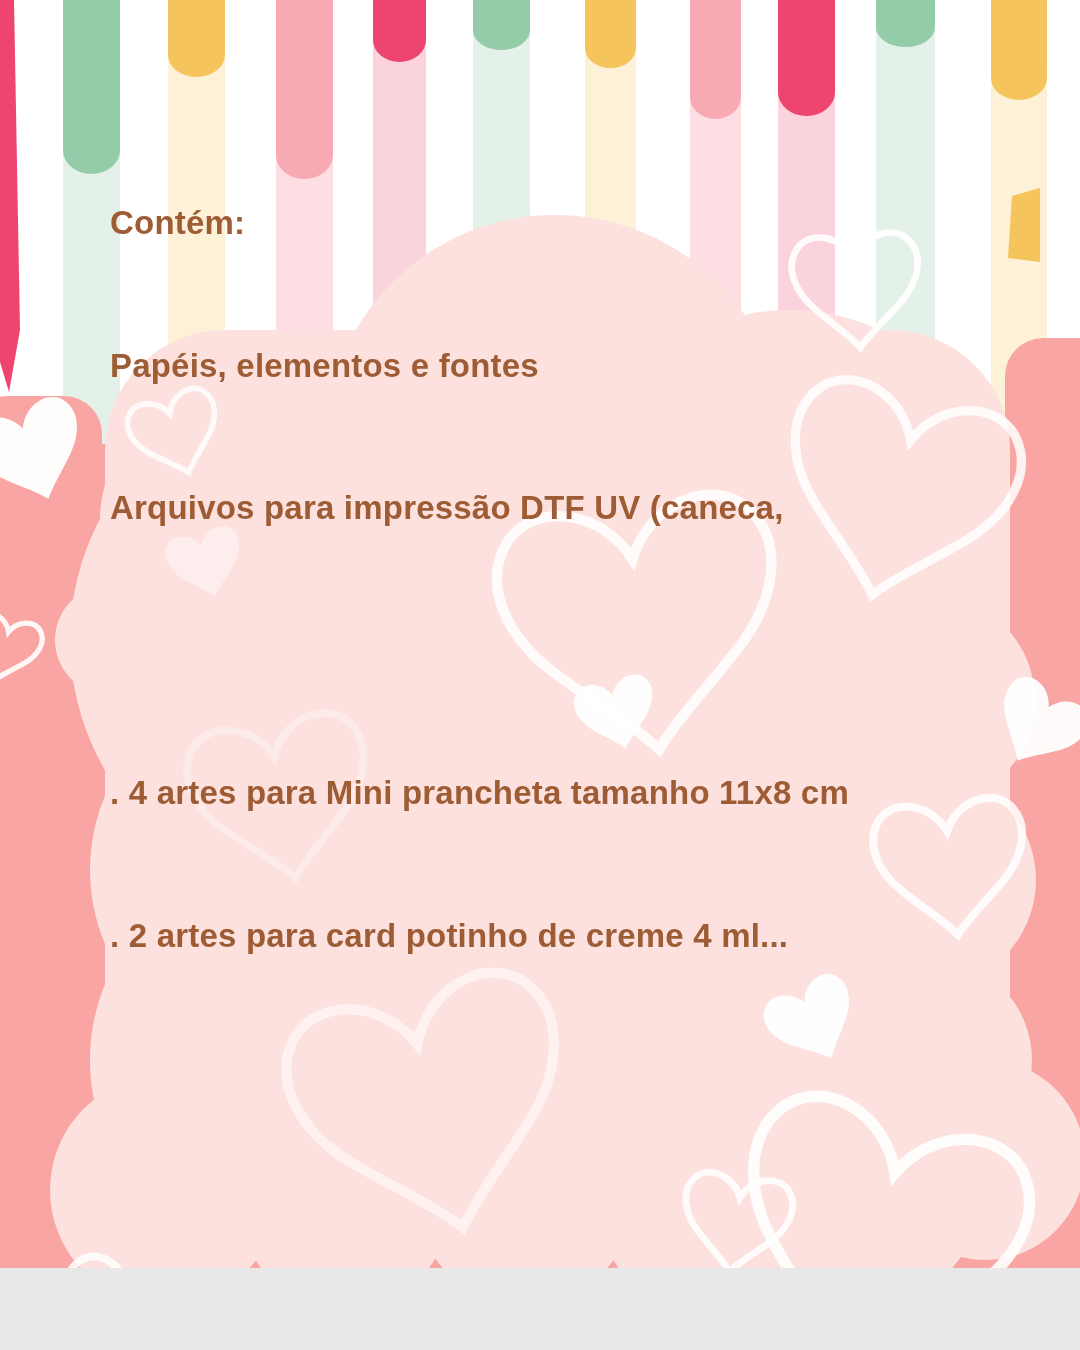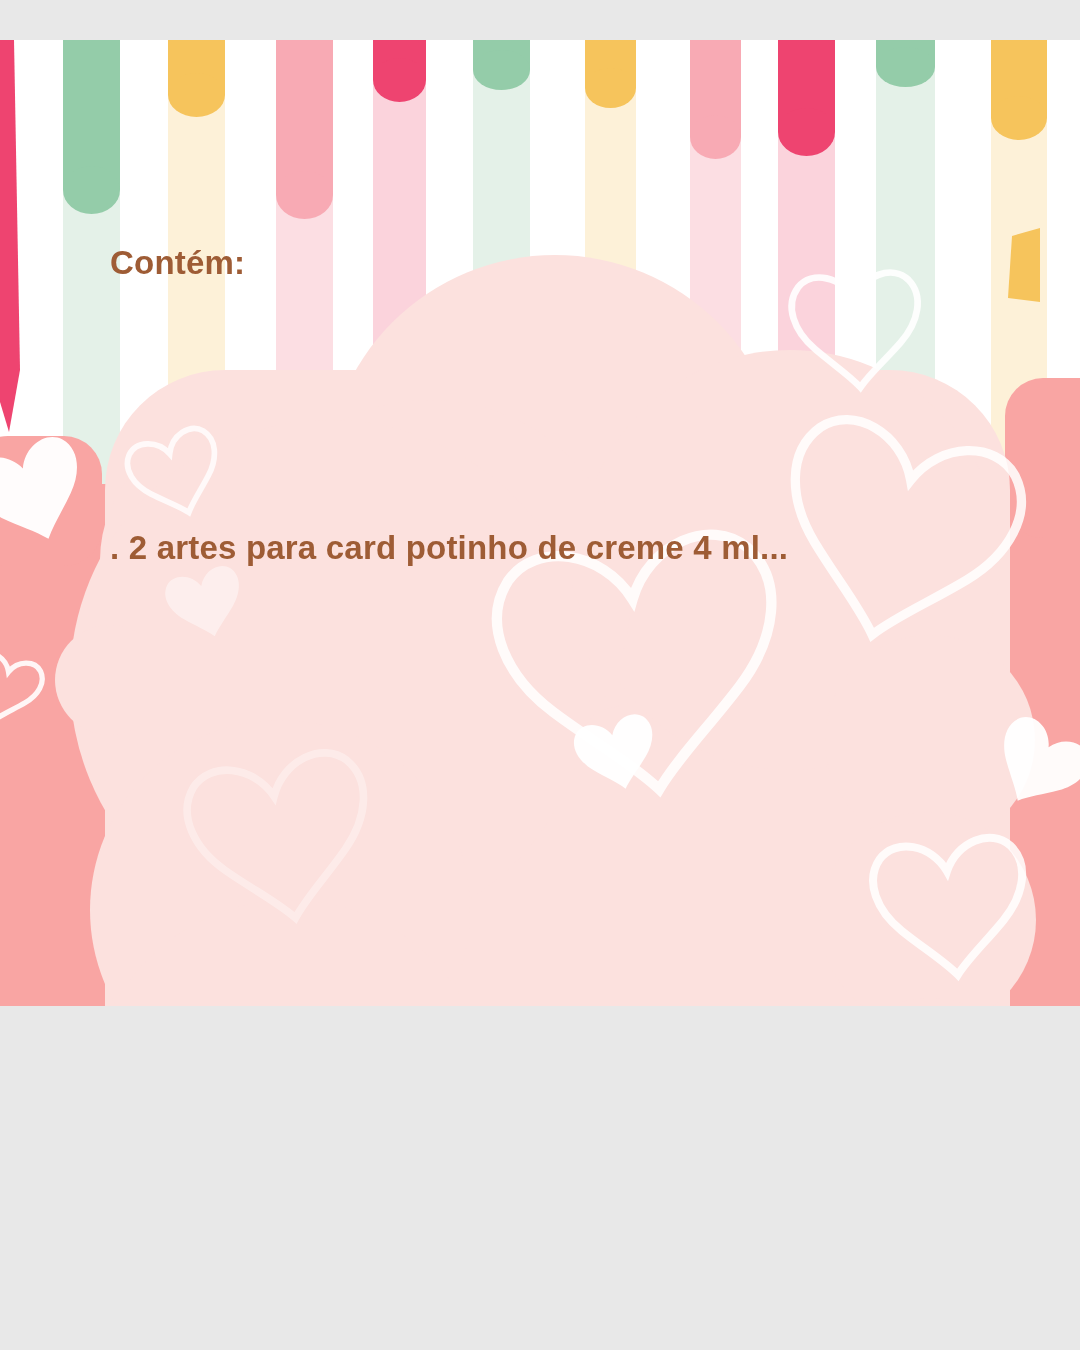--- a/index.html
+++ b/index.html
@@ -1,21 +1,20 @@
 <!DOCTYPE html>
 <html><head>
 <meta charset="utf-8">
 <style>
   html,body{margin:0;padding:0;background:#e8e8e8;}
   .poster{
     position:relative;
-    width:1080px;height:966px;
+    width:1080px;height:1268px;
     overflow:hidden;
     font-family:"Liberation Sans",sans-serif;
-    margin-top:40px;
   }
   .bg-svg{position:absolute;left:0;top:0;width:1080px;height:1350px;display:block;}
   .text-layer{
     position:absolute;left:110px;top:104px;
     color:#9e5c35;
     font:700 33px/47.5px "Liberation Sans",sans-serif;
     letter-spacing:.2px;
     white-space:pre;
   }
   .text-layer div{height:47.5px;}
@@ -130,21 +129,24 @@
       <use href="#hp" fill="#ffffff" opacity="0.95" transform="translate(812,1018) rotate(-26) scale(0.95)"></use>
       <use href="#hp" fill="#ffffff" opacity="0.97" transform="translate(30,448) rotate(-20) scale(1.15)"></use>
       <use href="#hp" fill="#ffffff" opacity="0.95" transform="translate(333,1338) rotate(-8) scale(0.9)"></use>
       <use href="#hp" fill="#ffffff" opacity="0.95" transform="translate(727,1333) rotate(14) scale(0.8)"></use>
       <use href="#hp" fill="#ffffff" opacity="0.45" transform="translate(205,560) rotate(-15) scale(0.8)"></use>
     </g>
   </svg>
 
   <div class="text-layer">
     <div>Contém:</div>
+    <div>Papéis, elementos e fontes</div>
+    <div>Arquivos para impressão DTF UV (caneca,</div>
     <div class="gap-line"></div>
+    <div>. 4 artes para Mini prancheta tamanho 11x8 cm</div>
     <div>. 2 artes para card potinho de creme 4 ml...</div>
     
     
     
     
     
     
     
     
     

